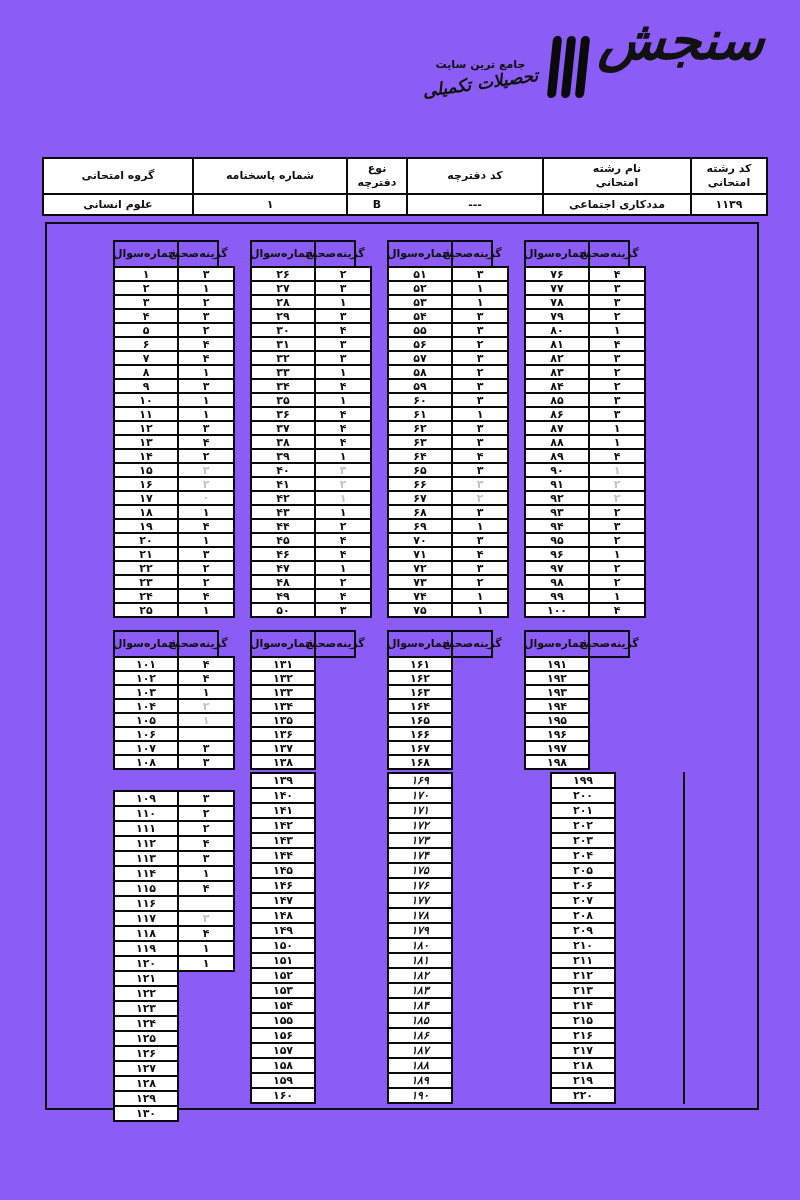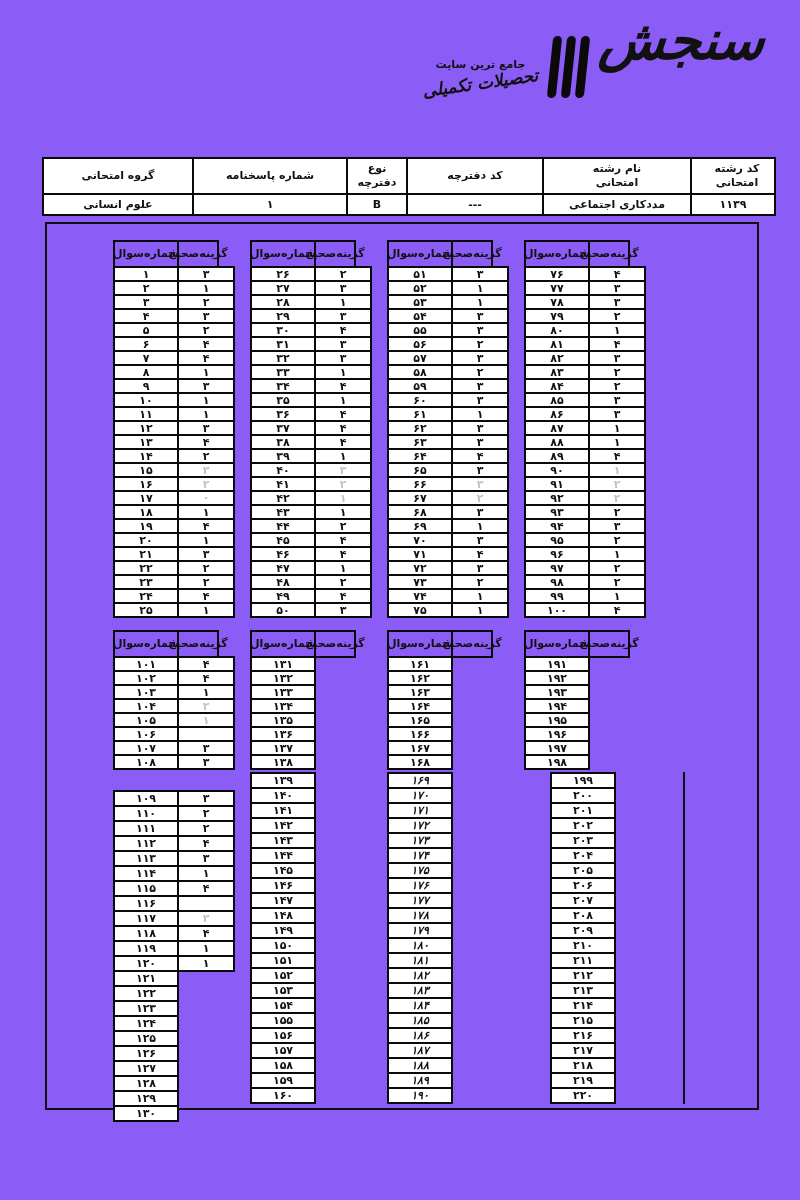--- a/index.html
+++ b/index.html
@@ -57,21 +57,21 @@
         <i></i>
         <i></i>
         <i></i>
       </div>
     <div class="logo-brand">سنجش</div>
   </div>
 
   <table class="examinfo">
     <tbody id="examInfoBody">
         <tr>
-          <th style="width: 74px; padding-left: 8px;"><span>کد رشته</span><br><span>امتحانی</span></th>
+          <th style="width: 74px;"><span>کد رشته</span><br><span>امتحانی</span></th>
           <th style="width: 146px;"><span>نام رشته</span><br><span>امتحانی</span></th>
           <th style="width: 134px;"><span>کد دفترچه</span></th>
           <th style="width: 58px;"><span>نوع</span><br><span>دفترچه</span></th>
           <th style="width: 152px;"><span>شماره پاسخنامه</span></th>
           <th style="width: 148px;"><span>گروه امتحانی</span></th>
         </tr>
         <tr>
           <td>۱۱۳۹</td>
           <td>مددکاری اجتماعی</td>
           <td>---</td>

